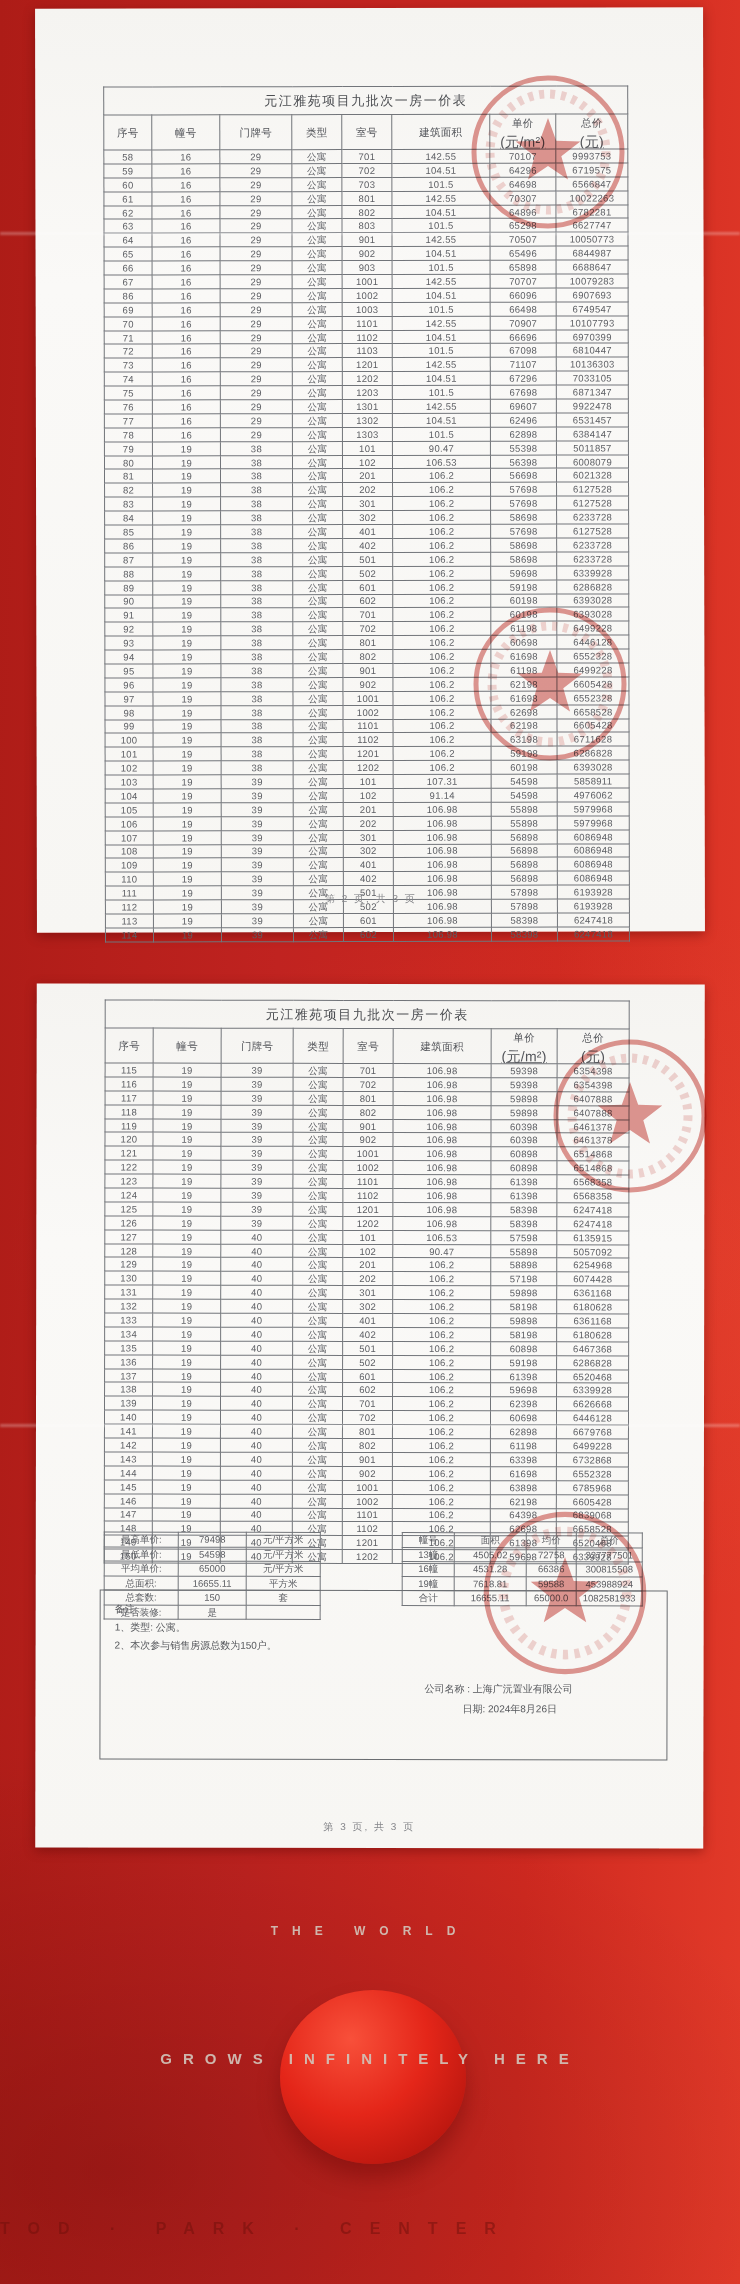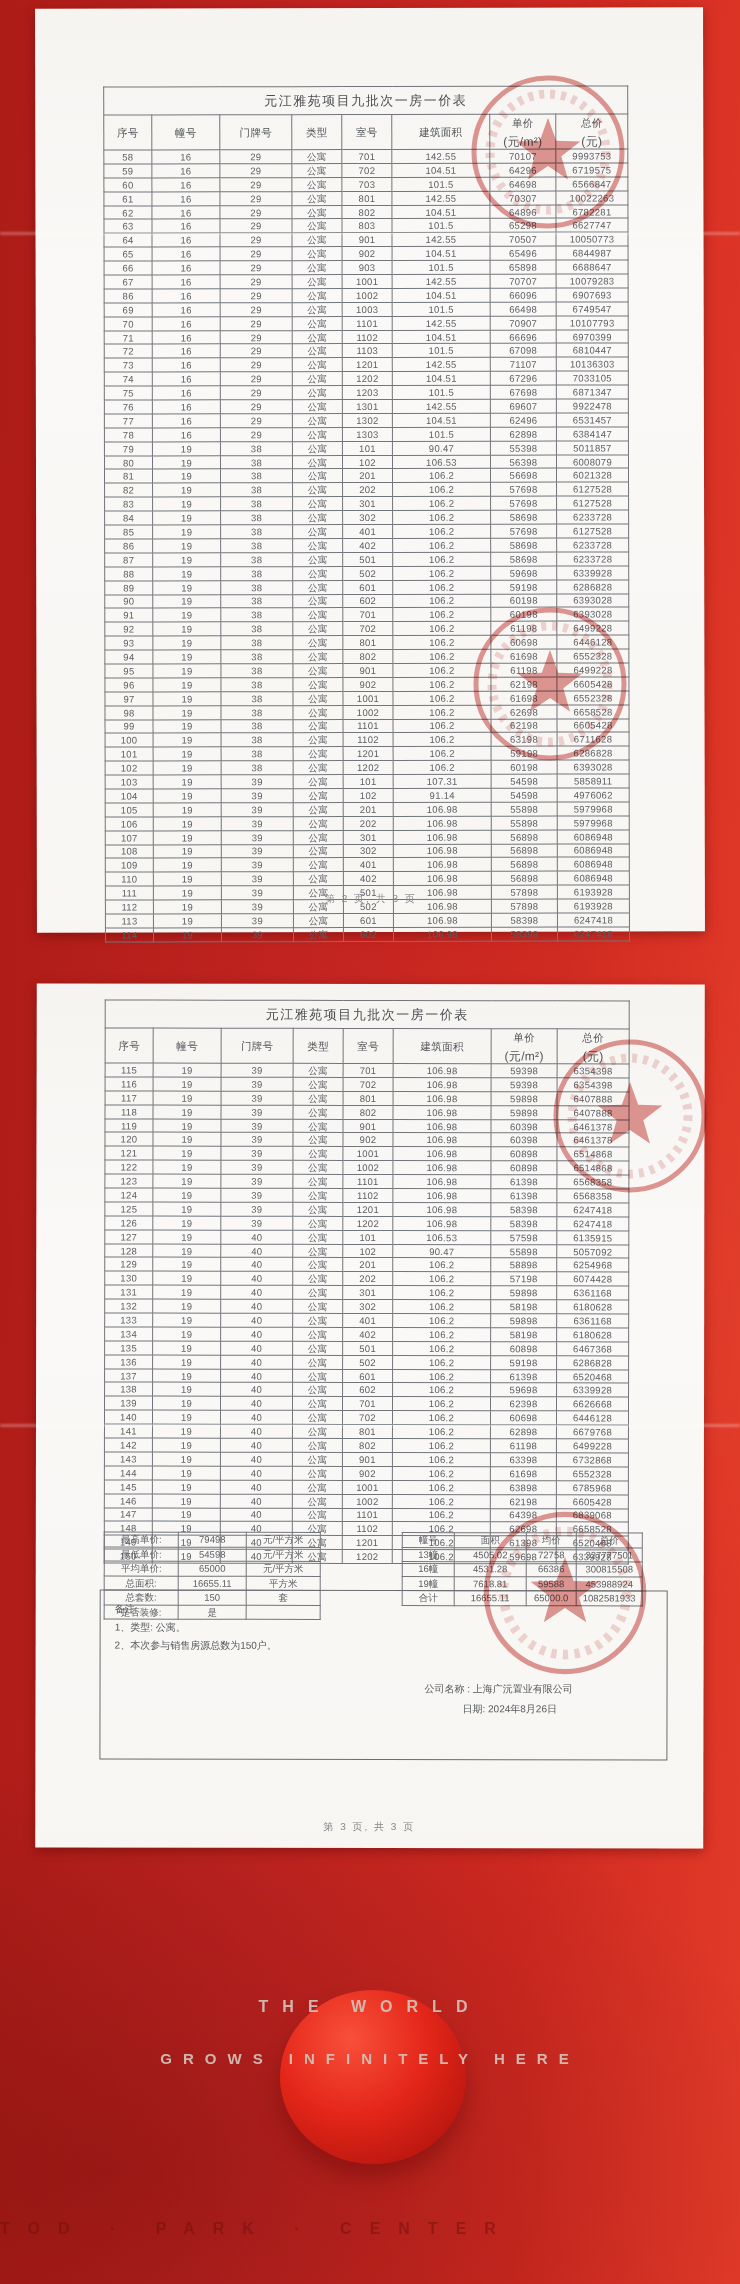--- a/index.html
+++ b/index.html
@@ -18,39 +18,39 @@
   .page1{top:8px;height:924px;transform:rotate(-0.12deg);}
   .page2{top:984px;height:864px;transform:rotate(0.1deg);}
 
   table.doc{position:absolute;left:68px;width:524px;border-collapse:collapse;table-layout:fixed;
     color:#5c5e63;}
   table.doc th,table.doc td{border:1px solid #72757a;padding:0;text-align:center;
     font-weight:normal;font-size:9.5px;line-height:11px;height:12.9px;
     overflow:hidden;white-space:nowrap;letter-spacing:.3px;}
   table.doc .t-title td{height:27px;font-size:13px;letter-spacing:1.5px;color:#4c4e52;}
   table.doc thead th.colhead{height:34px;font-size:10.5px;color:#53555a;}
-  table.doc thead .sub{display:block;font-size:12px;line-height:9px;margin-top:9px;}
+  table.doc thead .sub{display:block;font-size:14px;line-height:9px;margin-top:9px;text-decoration:underline;}
   table.sum{position:absolute;border-collapse:collapse;table-layout:fixed;color:#5c5e63;}
   table.sum th,table.sum td{border:1px solid #72757a;padding:0;text-align:center;
     font-weight:normal;font-size:9.5px;line-height:11px;height:13.5px;overflow:hidden;white-space:nowrap;}
   .page-footer{position:absolute;left:0;width:100%;text-align:center;
     font-size:10px;color:#85868a;letter-spacing:2px;}
   .notes-box{position:absolute;left:64px;top:606px;width:566px;height:168px;
     border:1px solid #696c70;color:#55575b;font-size:10px;}
   .notes-box .nline{margin:0 0 0 14px;line-height:18px;}
   .notes-box .nline:first-child{margin-top:10px;}
   .company-block{position:absolute;left:296px;top:88px;line-height:20px;white-space:nowrap;margin-left:28px;}
   .company-block .date-line{margin-left:38px;}
   .stamp{position:absolute;width:160px;height:160px;opacity:.55;mix-blend-mode:multiply;pointer-events:none;}
   .sphere{position:absolute;left:280px;top:1990px;width:186px;height:174px;border-radius:50%;
     background:radial-gradient(circle at 38% 28%,#f8503a 0%,#e42619 45%,#a30e09 100%);
     box-shadow:0 14px 22px rgba(90,0,0,.35);}
   .brand-line{position:absolute;left:0;width:100%;text-align:center;font-weight:bold;
     color:#d2c3b9;opacity:.92;}
-  .brand-line1{top:1998px;font-size:16px;letter-spacing:14px;}
+  .brand-line1{top:1924px;font-size:12px;letter-spacing:14px;}
   .brand-line2{top:2050px;font-size:15px;letter-spacing:11px;}
   .brand-bottom{position:absolute;left:0;top:2220px;width:100%;text-align:left;
     font-size:16px;font-weight:bold;letter-spacing:18px;color:#6f100b;opacity:.5;}
 </style>
 </head>
 <body>
 
 <div class="bg-shade"></div>
 
 <div class="page page1">

